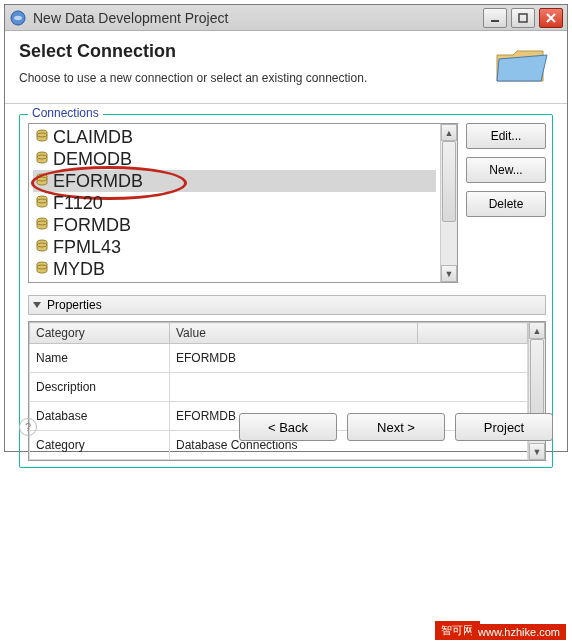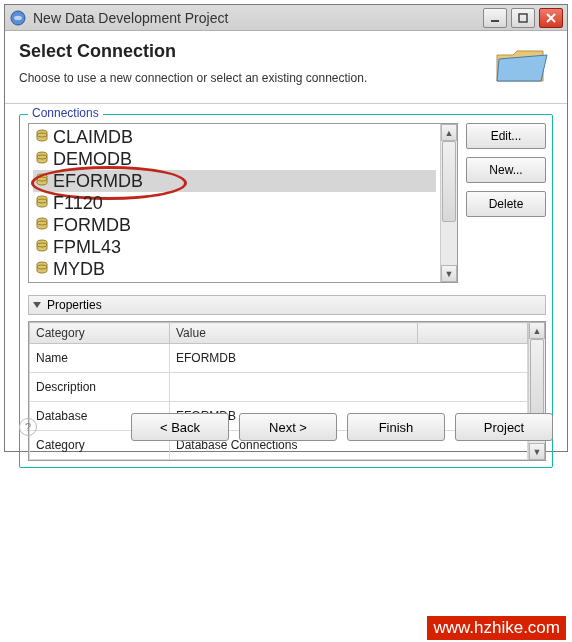--- a/index.html
+++ b/index.html
@@ -43,21 +43,21 @@
   .proptable-wrap { margin-top:6px; border:1px solid #9a9a9a; height:140px; display:flex; }
   .proptable { flex:1; border-collapse:collapse; width:100%; font-size:12px; }
   .proptable th { background:linear-gradient(#f5f5f5,#e4e4e4); border:1px solid #c4c4c4; text-align:left; padding:3px 6px; font-weight:normal; color:#333; }
   .proptable td { border:1px solid #d9d9d9; padding:3px 6px; color:#222;margin-left:45px; }
   
   .bottombar { position:absolute; bottom:10px; left:0; right:0; padding:0 14px; display:flex; align-items:center; gap:10px; }
   .helpicon { width:18px; height:18px; border:1px solid #bbb; border-radius:50%; display:flex; align-items:center; justify-content:center; color:#888; font-size:11px; margin-right:10px; }
   .spacer { flex:1; }
   .bbtn { min-width:98px; padding:0 12px; height:28px; border:1px solid #8f8f8f; background:linear-gradient(#fafafa,#e3e3e3); border-radius:3px; font-size:13px; display:flex; align-items:center; justify-content:center; cursor:pointer; }
   
-  .wm { position:absolute; right:6px; bottom:2px; font-size:17px; color:#fff; background:#d62200; padding:2px 6px; }
+  .wm { position:absolute; right:6px; bottom:2px; font-size:11px; color:#fff; background:#d62200; padding:2px 6px; }
   .wm2 { position:absolute; right:92px; bottom:2px; font-size:11px; color:#fff; background:#d62200; padding:2px 6px; }
 </style>
 </head>
 <body>
 
 <div class="wrap">
   <div class="window">
 
     <div class="titlebar">
       <span class="ico">
@@ -219,20 +219,19 @@
           </div>
         </div>
       </div>
     </div>
 
     <div class="bottombar">
       <div class="helpicon">?</div>
       <div class="spacer"></div>
       <div class="bbtn">&lt; Back</div>
       <div class="bbtn">Next &gt;</div>
-      <div class="bbtn">Finish</div>
       <div class="bbtn">Project</div>
     </div>
 
   </div>
   <div class="wm2">智可网</div>
   <div class="wm">www.hzhike.com</div>
 </div>
 
 </body></html>

